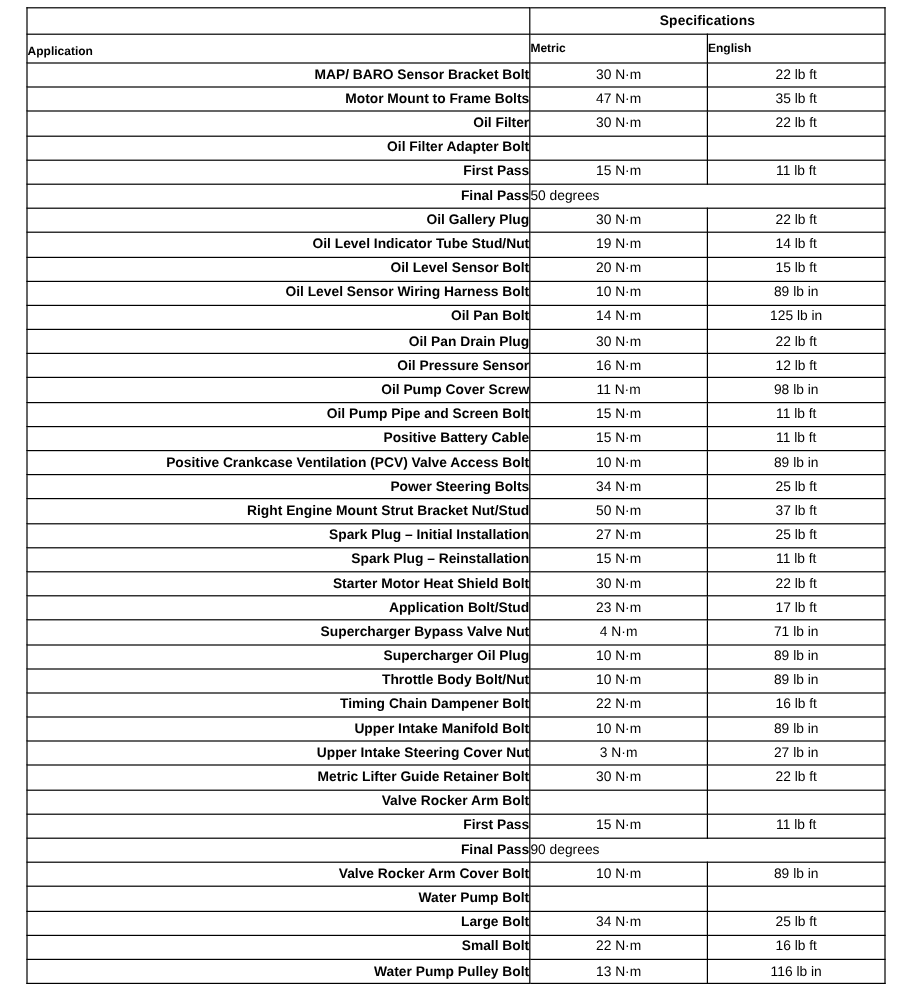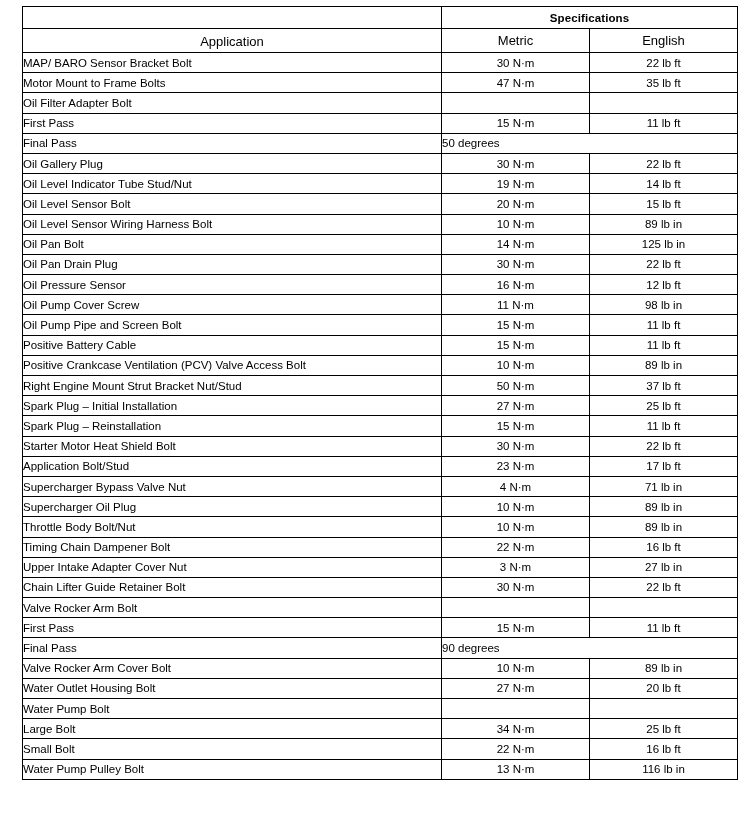--- a/index.html
+++ b/index.html
@@ -38,37 +38,38 @@
 
   th.spec-head {
     height: 21px;
     font-weight: bold;
     font-size: 11.5px;
     text-align: center;
     letter-spacing: 0.1px;
   }
   th.col-head {
     height: 20px;
-    font-weight: normal;
-    font-size: 13px;
-    text-align: center;
+    font-weight: bold;
+    font-size: 10px;
+    text-align: left;
   }
   th.col-head.app {
     vertical-align: bottom;
     padding-bottom: 3px;
   }
   th.col-head-app-cell {
     border-top: none;
   }
   td.app {
     height: 19.2px;
     padding-left: 6px;
-    text-align: left;
+    text-align: right;
     white-space: nowrap;
     overflow: hidden;
+    font-weight: bold;
   }
   td.app.indent {
   }
   td.val {
     height: 19.2px;
     text-align: center;
     white-space: nowrap;
   }
   td.span2 {
     text-align: left;
@@ -100,20 +101,25 @@
           <td class="app">MAP/ BARO Sensor Bracket Bolt</td>
           <td class="val">30 N·m</td>
           <td class="val">22 lb ft</td>
         </tr>
         <tr>
           <td class="app">Motor Mount to Frame Bolts</td>
           <td class="val">47 N·m</td>
           <td class="val">35 lb ft</td>
         </tr>
         <tr>
+          <td class="app">Oil Filter</td>
+          <td class="val">30 N·m</td>
+          <td class="val">22 lb ft</td>
+        </tr>
+        <tr>
           <td class="app">Oil Filter Adapter Bolt</td>
           <td class="val"></td>
           <td class="val"></td>
         </tr>
         <tr>
           <td class="app indent">First Pass</td>
           <td class="val">15 N·m</td>
           <td class="val">11 lb ft</td>
         </tr>
         <tr>
@@ -169,20 +175,25 @@
           <td class="app">Positive Battery Cable</td>
           <td class="val">15 N·m</td>
           <td class="val">11 lb ft</td>
         </tr>
         <tr>
           <td class="app">Positive Crankcase Ventilation (PCV) Valve Access Bolt</td>
           <td class="val">10 N·m</td>
           <td class="val">89 lb in</td>
         </tr>
         <tr>
+          <td class="app">Power Steering Bolts</td>
+          <td class="val">34 N·m</td>
+          <td class="val">25 lb ft</td>
+        </tr>
+        <tr>
           <td class="app">Right Engine Mount Strut Bracket Nut/Stud</td>
           <td class="val">50 N·m</td>
           <td class="val">37 lb ft</td>
         </tr>
         <tr>
           <td class="app">Spark Plug – Initial Installation</td>
           <td class="val">27 N·m</td>
           <td class="val">25 lb ft</td>
         </tr>
         <tr>
@@ -214,26 +225,31 @@
           <td class="app">Throttle Body Bolt/Nut</td>
           <td class="val">10 N·m</td>
           <td class="val">89 lb in</td>
         </tr>
         <tr>
           <td class="app">Timing Chain Dampener Bolt</td>
           <td class="val">22 N·m</td>
           <td class="val">16 lb ft</td>
         </tr>
         <tr>
-          <td class="app">Upper Intake Adapter Cover Nut</td>
+          <td class="app">Upper Intake Manifold Bolt</td>
+          <td class="val">10 N·m</td>
+          <td class="val">89 lb in</td>
+        </tr>
+        <tr>
+          <td class="app">Upper Intake Steering Cover Nut</td>
           <td class="val">3 N·m</td>
           <td class="val">27 lb in</td>
         </tr>
         <tr>
-          <td class="app">Chain Lifter Guide Retainer Bolt</td>
+          <td class="app">Metric Lifter Guide Retainer Bolt</td>
           <td class="val">30 N·m</td>
           <td class="val">22 lb ft</td>
         </tr>
         <tr>
           <td class="app">Valve Rocker Arm Bolt</td>
           <td class="val"></td>
           <td class="val"></td>
         </tr>
         <tr>
           <td class="app indent">First Pass</td>
@@ -241,25 +257,20 @@
           <td class="val">11 lb ft</td>
         </tr>
         <tr>
           <td class="app indent">Final Pass</td>
           <td class="val span2" colspan="2">90 degrees</td>
         </tr>
         <tr>
           <td class="app">Valve Rocker Arm Cover Bolt</td>
           <td class="val">10 N·m</td>
           <td class="val">89 lb in</td>
-        </tr>
-        <tr>
-          <td class="app">Water Outlet Housing Bolt</td>
-          <td class="val">27 N·m</td>
-          <td class="val">20 lb ft</td>
         </tr>
         <tr>
           <td class="app">Water Pump Bolt</td>
           <td class="val"></td>
           <td class="val"></td>
         </tr>
         <tr>
           <td class="app indent">Large Bolt</td>
           <td class="val">34 N·m</td>
           <td class="val">25 lb ft</td>

